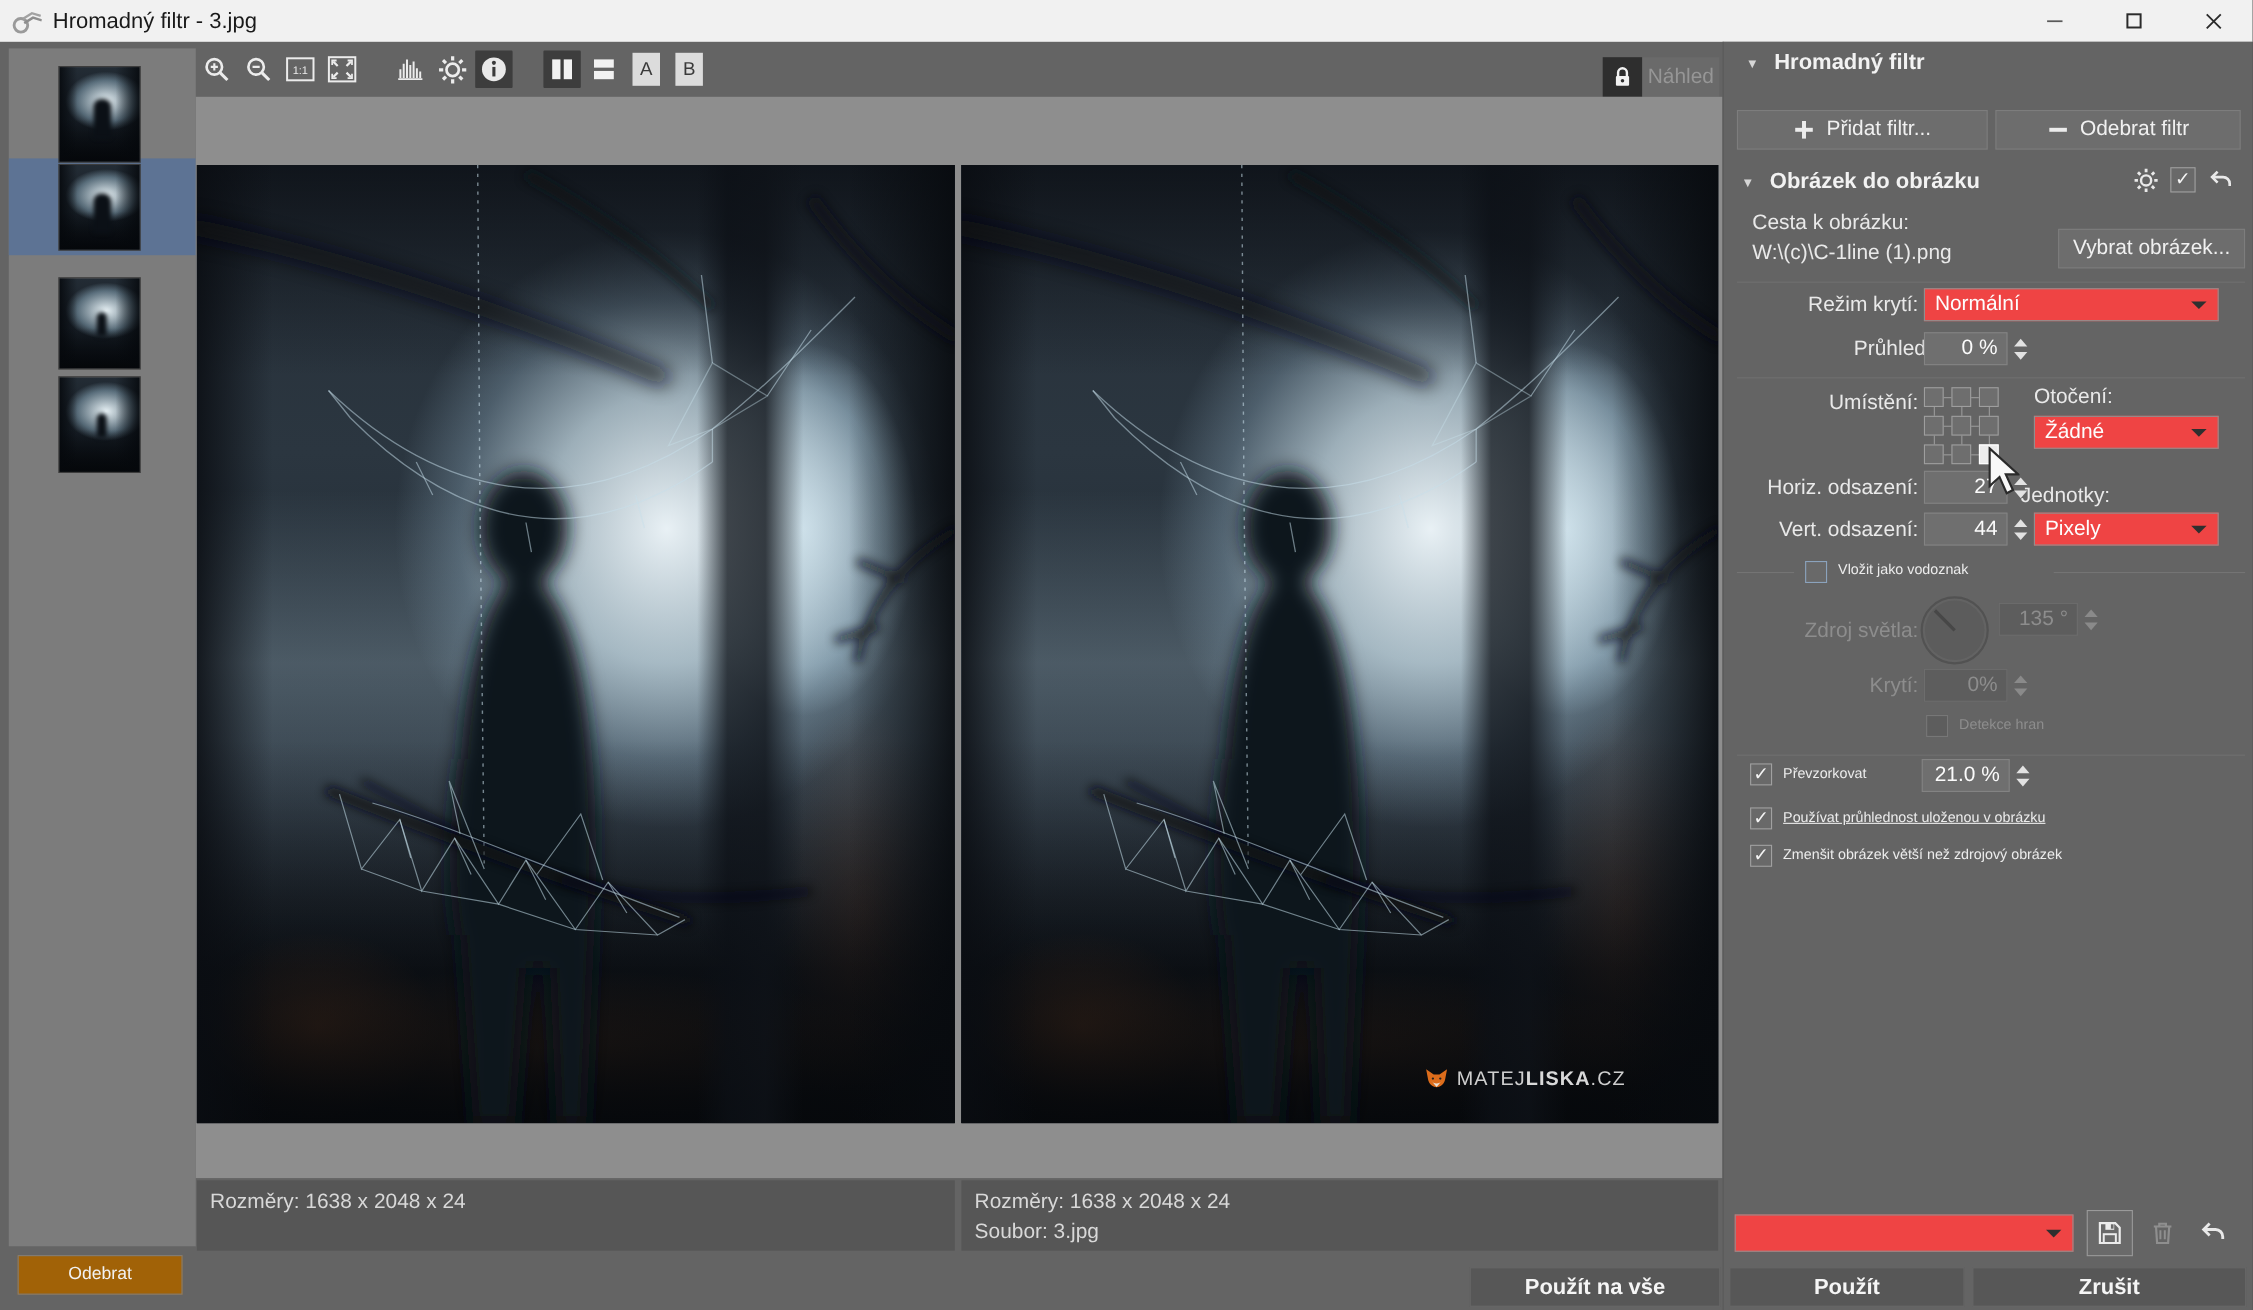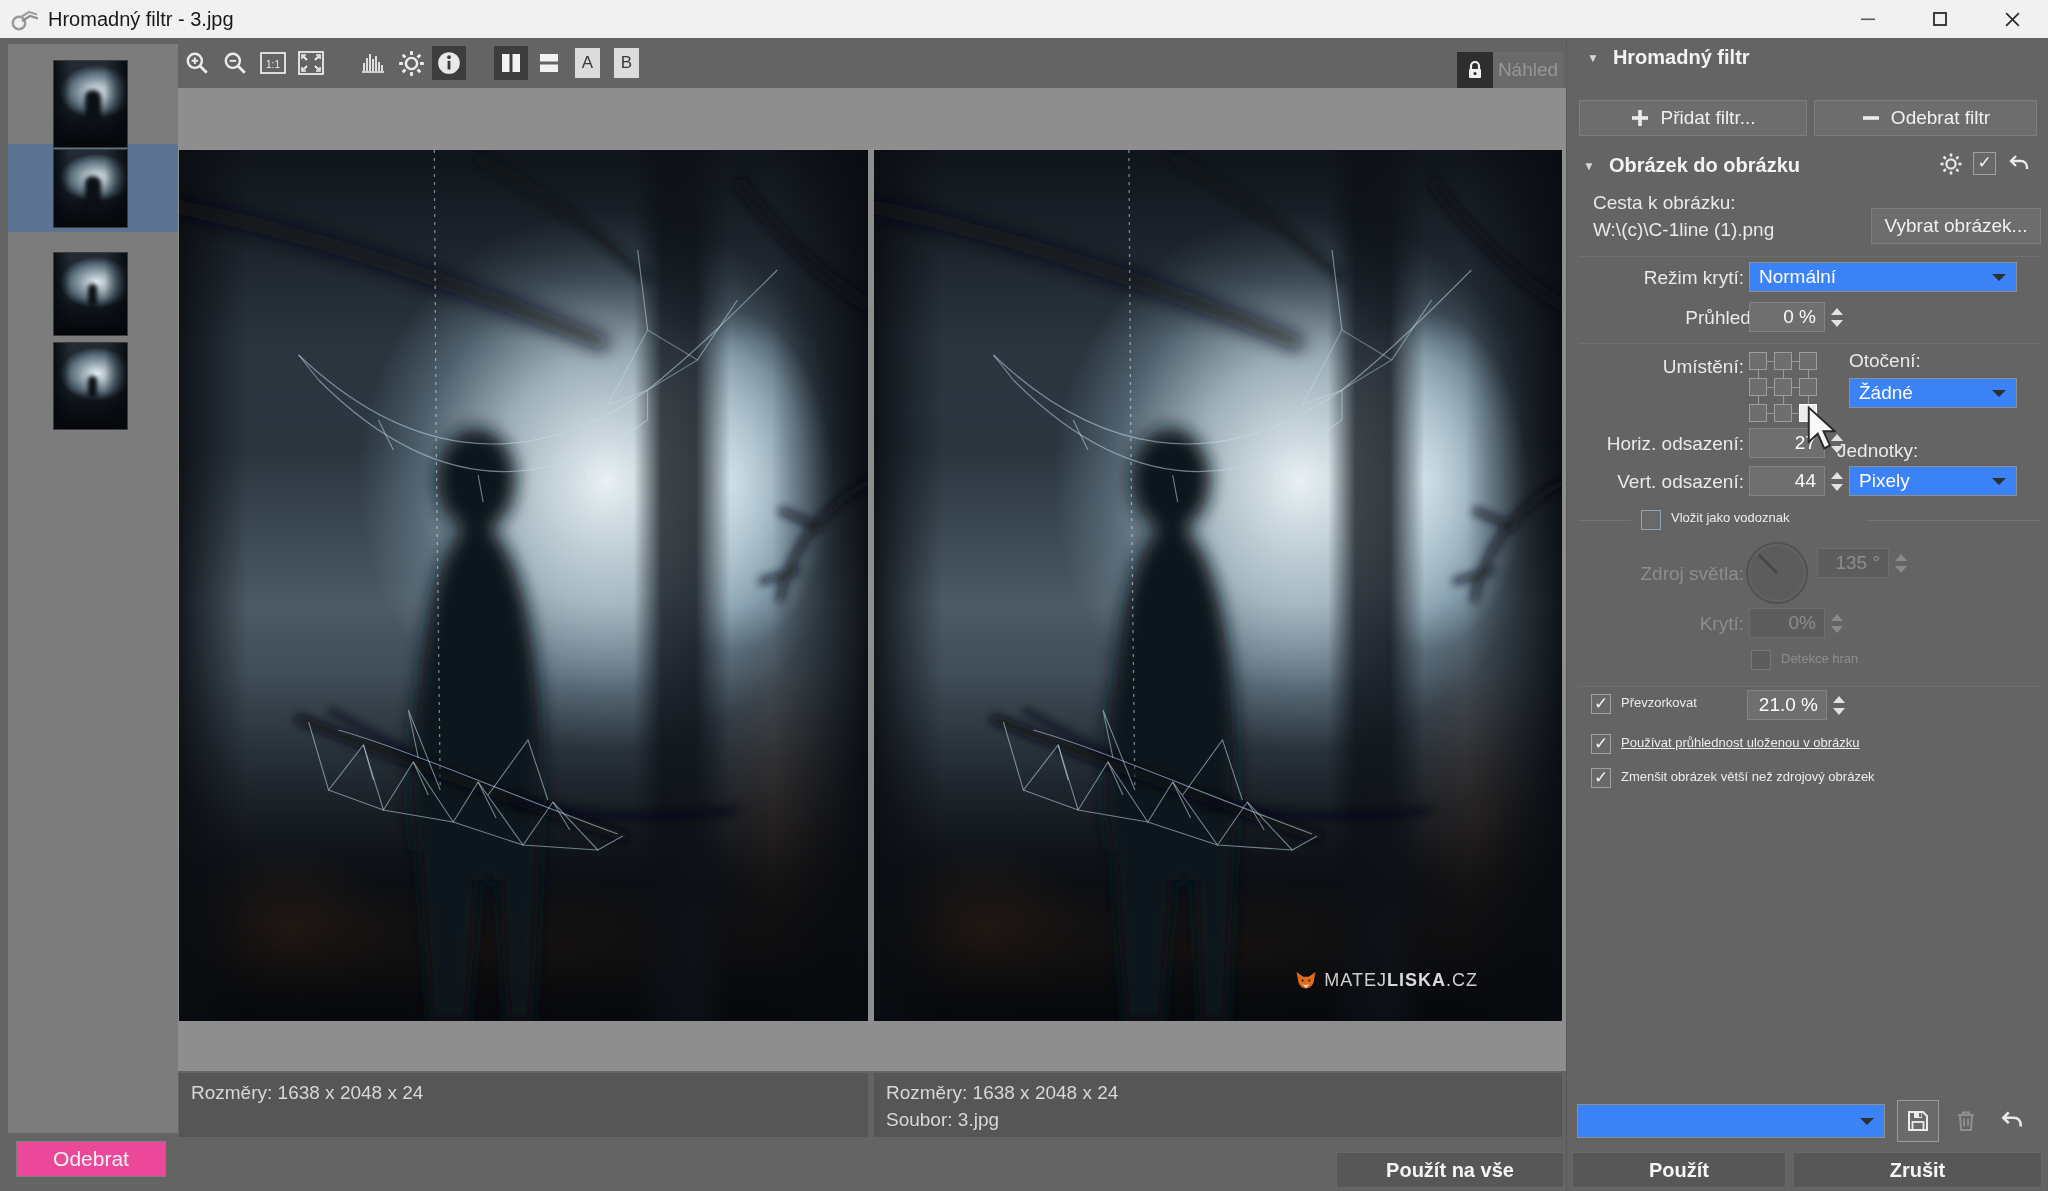--- a/index.html
+++ b/index.html
@@ -26,22 +26,22 @@
   .sidebar{left:8px;top:44px;width:170px;height:1089px;background:#7c7c7c;}
   .thumbsel{left:8px;top:144px;width:170px;height:88px;background:#5d7394;}
   .thumb{left:53px;width:75px;border:1px solid #3c3c3c;box-sizing:border-box;
     background:
       linear-gradient(90deg,rgba(5,8,12,.85),rgba(5,8,12,0) 22%,rgba(5,8,12,0) 70%,rgba(5,8,12,.85)),
       linear-gradient(0deg,rgba(4,6,9,.9),rgba(4,6,9,0) 45%),
       radial-gradient(65% 40% at 58% 36%,rgba(238,248,252,.97),rgba(160,195,215,.45) 55%,rgba(90,120,145,0) 78%),
       linear-gradient(180deg,#232c35,#0b1016);}
   .thumb::after{content:"";position:absolute;left:42%;top:34%;width:16px;height:36px;background:#0b1016;border-radius:7px 7px 3px 3px;filter:blur(2px);}
   .thumb.small::after{width:9px;height:22px;left:46%;top:38%;}
-  .odebrat{left:16px;top:1141px;width:150px;height:36px;background:#ec4899;border:1px solid #7e7e7e;box-sizing:border-box;
-    color:#f2f2f2;font-size:21px;display:flex;align-items:center;justify-content:center;}
+  .odebrat{left:16px;top:1141px;width:150px;height:36px;background:#a16207;border:1px solid #7e7e7e;box-sizing:border-box;
+    color:#f2f2f2;font-size:16px;display:flex;align-items:center;justify-content:center;}
   
   .lightbox{left:178px;top:88px;width:1388px;height:983px;background:#8e8e8e;}
   .photo{top:150px;height:871px;overflow:hidden;background-color:#1d252e;
     background-image:
       linear-gradient(90deg,rgba(10,13,18,.85) 0%,rgba(10,13,18,0) 10%),
       linear-gradient(270deg,rgba(8,11,15,.9) 0%,rgba(8,11,15,0) 14%),
       linear-gradient(90deg,rgba(0,0,0,0) 66%,rgba(12,16,22,.75) 70%,rgba(14,18,24,.8) 75%,rgba(0,0,0,0) 80%),
       linear-gradient(180deg,rgba(12,16,22,.85) 0%,rgba(12,16,22,0) 22%),
       linear-gradient(0deg,rgba(6,8,11,.92) 0%,rgba(6,8,11,.5) 18%,rgba(6,8,11,0) 40%),
       radial-gradient(closest-side at 16% 90%,rgba(166,92,44,.40),rgba(166,92,44,0)),
@@ -61,21 +61,21 @@
   .phead{position:absolute;display:flex;align-items:center;gap:14px;color:#f2f2f2;font-size:20px;font-weight:bold;}
   .tri{font-size:12px;color:#d6d6d6;}
   .pbtn{position:absolute;background:#6d6d6d;border:1px solid #7d7d7d;box-sizing:border-box;color:#f0f0f0;font-size:19px;
         display:flex;align-items:center;justify-content:center;gap:10px;}
   .lbl{position:absolute;color:#e9e9e9;font-size:19px;}
   .lbl.r{text-align:right;width:177px;left:0;}
   .lbl.dis{color:#8d8d8d;}
   .val{position:absolute;background:#6f6f6f;border:1px solid #838383;box-sizing:border-box;color:#fbfbfb;font-size:19px;
        display:flex;align-items:center;justify-content:flex-end;padding-right:8px;}
   .val.dis{background:#5d5d5d;border-color:#6d6d6d;color:#8d8d8d;}
-  .dd{position:absolute;background:#3b82f6;border:1px solid #8f8f8f;box-sizing:border-box;color:#fdfdfd;font-size:19px;
+  .dd{position:absolute;background:#ef4444;border:1px solid #8f8f8f;box-sizing:border-box;color:#fdfdfd;font-size:19px;
       display:flex;align-items:center;padding-left:9px;}
   .dd::after{content:"";position:absolute;right:10px;top:50%;margin-top:-3px;border:7px solid transparent;border-top-color:#2f2f2f;border-bottom:none;}
   .spin{position:absolute;width:16px;display:flex;flex-direction:column;align-items:center;justify-content:center;gap:5px;}
   .spin i{display:block;border:6px solid transparent;}
   .spin i.up{border-bottom:7px solid #e2e2e2;border-top:none;}
   .spin i.dn{border-top:7px solid #e2e2e2;border-bottom:none;}
   .spin.dis i.up{border-bottom-color:#8a8a8a}.spin.dis i.dn{border-top-color:#8a8a8a}
   .cb{position:absolute;width:20px;height:20px;background:#696969;border:1px solid #a0a0a0;box-sizing:border-box;
       color:#f4f4f4;font-size:17px;font-weight:bold;line-height:17px;text-align:center;}
   .cb.blue{border-color:#8ba3bd;}

